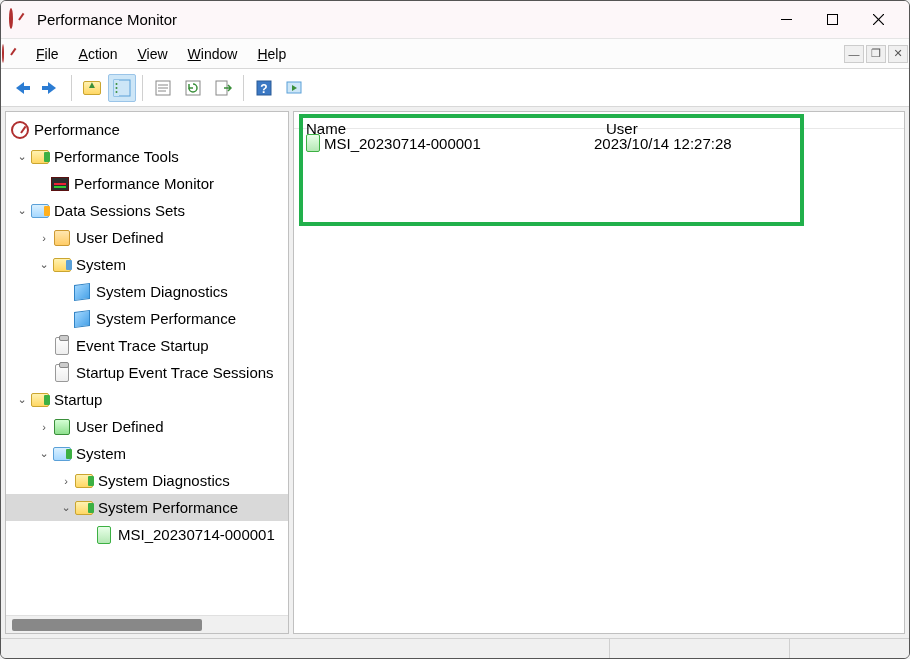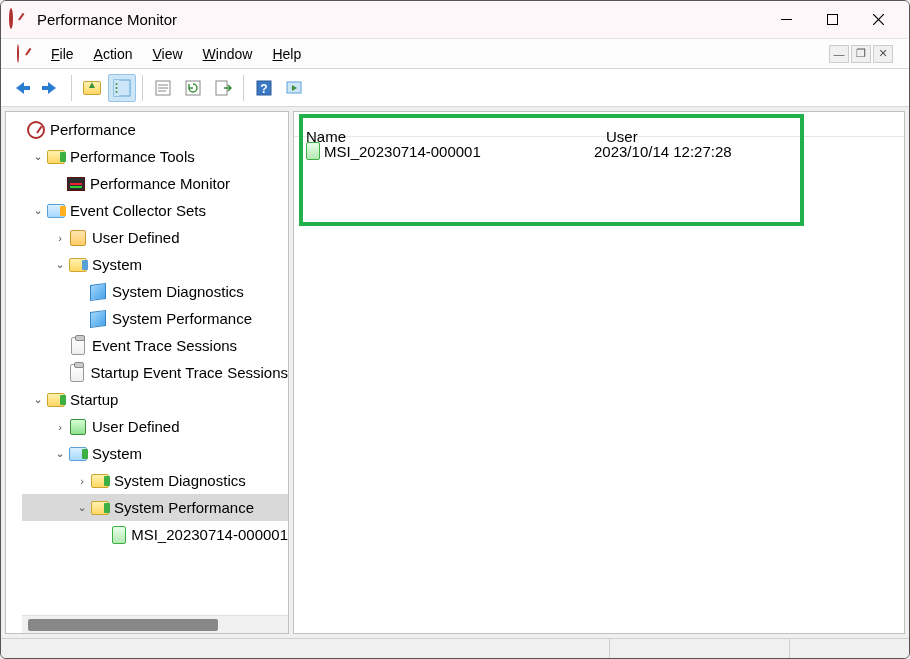--- a/index.html
+++ b/index.html
@@ -14,21 +14,21 @@
       padding: 0 8px; border-bottom: 1px solid #e5e5e5;
     }
     .titlebar .app-icon { width: 20px; height: 20px; margin-right: 8px; }
     .titlebar .title { flex: 1; font-size: 15px; color: #000; }
     .winbtn { width: 46px; height: 38px; display: flex; align-items: center; justify-content: center; }
     .winbtn svg { width: 11px; height: 11px; }
 
     
     .menubar {
       height: 30px; background: #fcfcfc; display: flex; align-items: center;
-      padding: 0 16px; border-bottom: 1px solid #d8d8d8; position: relative;
+      padding: 0 1px; border-bottom: 1px solid #d8d8d8; position: relative;
     }
     .menubar .mini-icon { width: 18px; height: 18px; margin-right: 6px; }
     .menubar .menu-item {
       font-size: 14px; padding: 3px 10px; color: #000;
     }
     .menubar .menu-item .u { text-decoration: underline; }
     .mdi-controls { margin-left: auto; display: flex; gap: 2px; }
     .mdi-btn { width: 20px; height: 18px; display:flex; align-items:center; justify-content:center; background:#f0f0f0; border:1px solid #ccc; font-size:11px; color:#555; }
 
     
@@ -40,40 +40,40 @@
       width: 28px; height: 28px; display:flex; align-items:center; justify-content:center;
       border: 1px solid transparent; border-radius: 2px;
     }
     .tbtn.active { background:#cde6f7; border-color:#9ac4e8; }
     .tsep { width:1px; height:26px; background:#d0d0d0; margin: 0 4px; }
 
     
     .main { display: flex; height: calc(659px - 38px - 30px - 38px - 22px); }
     .tree-panel {
       width: 284px; background: #fff; border: 1px solid #c0c0c0; margin: 4px 2px 4px 4px;
-      overflow: hidden; display:flex; flex-direction:column; position:relative;padding-left:16px;
+      overflow: hidden; display:flex; flex-direction:column; position:relative;
     }
     .tree { flex:1; padding-top: 4px; font-size: 15px; overflow:hidden; white-space:nowrap; }
     .tree .row { display:flex; align-items:center; height:27px; }
     .tree .tw { width:16px; display:inline-flex; justify-content:center; color:#555; font-size:11px;}
     .tree .ic { width:20px; height:20px; display:inline-flex; align-items:center; justify-content:center; margin-right:4px; }
     .tree .lbl { color:#000; }
     .tree .row.selected { background:#d9d9d9; }
     .tree-scroll { height:18px; background:#f0f0f0; border-top:1px solid #e0e0e0; display:flex; align-items:center; padding-left:6px; }
     .tree-scroll .thumb { height:12px; width:190px; background:#888; border-radius:2px; }
 
     .content-panel {
       flex: 1; background:#fff; border:1px solid #c0c0c0; margin:4px 4px 4px 2px; overflow:hidden; position:relative;
     }
     .highlight-box {
       position:absolute; left:5px; top:2px; width:505px; height:112px;
       border:4px solid #21b04b; pointer-events:none;
     }
     .listh { display:flex; height:16px; align-items:center; font-size:15px;
-      border-bottom:1px solid #e8e8e8; padding-top: 24px; }
+      border-bottom:1px solid #e8e8e8; padding-top: 16px; }
     .listh .col { padding-left:12px; }
     .col-name { width:300px; }
     .col-date { flex:1; }
     .listrow { display:flex; height:28px; align-items:center; font-size:15px; }
     .listrow .ric { width:22px; margin-left:8px; display:flex; align-items:center; justify-content:center; }
     .listrow .rname { width:270px; }
     .listrow .rdate { }
 
     
     .statusbar { height:22px; background:#f0f0f0; border-top:1px solid #d0d0d0; display:flex; }
@@ -222,21 +222,21 @@
           </span>
         <span class="lbl">Performance Monitor</span>
       </div>
       <div class="row" style="padding-left:8px">
         <span class="tw">⌄</span>
         <span class="ic">
             <span class="folder-yellow" style="background:linear-gradient(#d9f0ff,#a6d8ff);border-color:#5aa0d8">
               <span class="stripe" style="background:#ffb020"></span>
             </span>
           </span>
-        <span class="lbl">Event Collector Sets</span>
+        <span class="lbl">Data Sessions Sets</span>
       </div>
       <div class="row" style="padding-left:30px">
         <span class="tw">›</span>
         <span class="ic">
             <span class="user-icon"></span>
           </span>
         <span class="lbl">User Defined</span>
       </div>
       <div class="row" style="padding-left:30px">
         <span class="tw">⌄</span>
@@ -256,21 +256,21 @@
       <div class="row" style="padding-left:66px">
         <span class="ic">
             <span class="cube"></span>
           </span>
         <span class="lbl">System Performance</span>
       </div>
       <div class="row" style="padding-left:46px">
         <span class="ic">
             <span class="clip-icon"></span>
           </span>
-        <span class="lbl">Event Trace Sessions</span>
+        <span class="lbl">Event Trace Startup</span>
       </div>
       <div class="row" style="padding-left:46px">
         <span class="ic">
             <span class="clip-icon"></span>
           </span>
         <span class="lbl">Startup Event Trace Sessions</span>
       </div>
       <div class="row" style="padding-left:8px">
         <span class="tw">⌄</span>
         <span class="ic">

